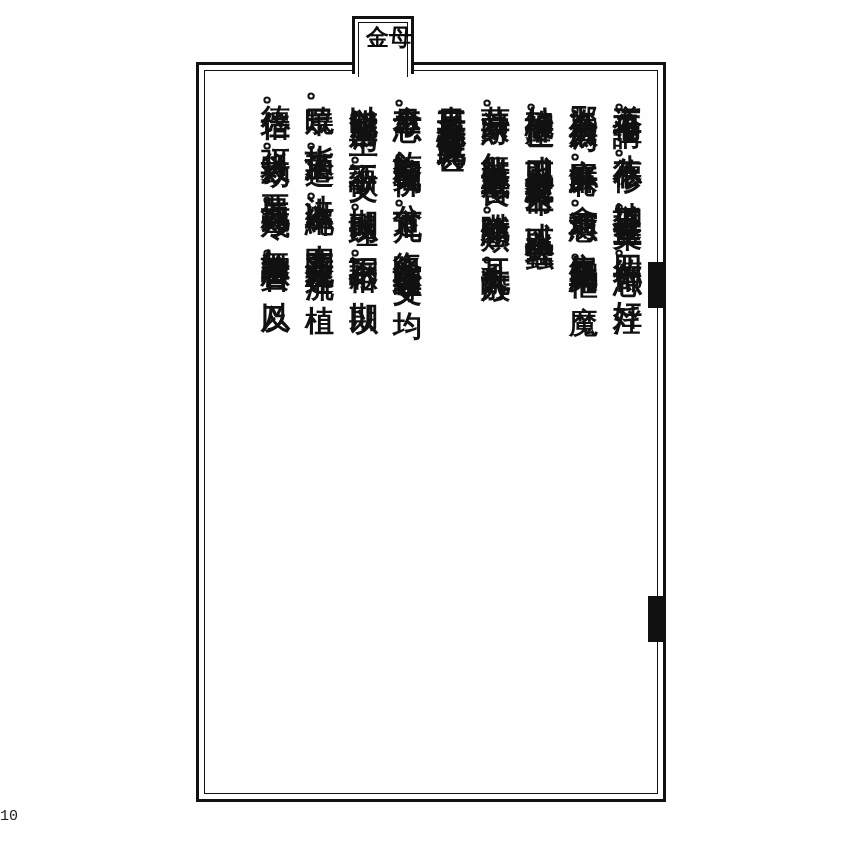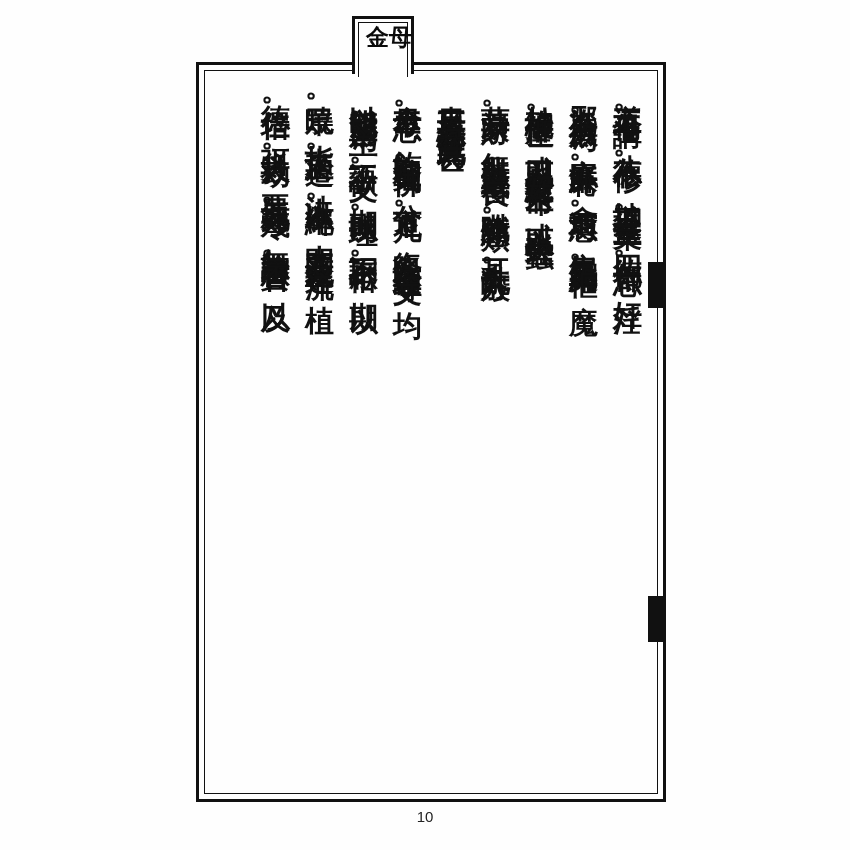--- a/index.html
+++ b/index.html
@@ -134,22 +134,22 @@
     overflow: visible;
     padding-top: 2px;
   }
 
   
   .page-number {
     position: absolute;
     left: 0;
     top: 808px;
     width: 850px;
-    text-align: center;
-    font-family: Liberation Sans, sans-serif;
+    text-align: left;
+    font-family: Liberation Mono, monospace;
     font-size: 15px;
     color: #222;
   }
 </style>
 </head>
 <body>
 
 <div id="page">
 
   <div class="frame-outer"></div>

